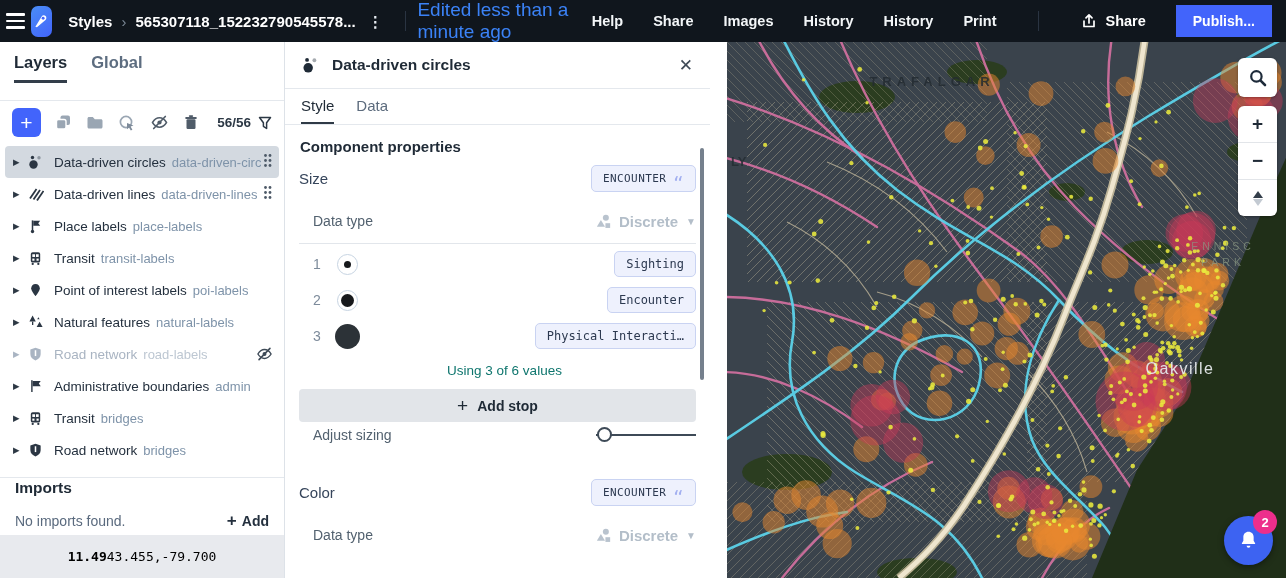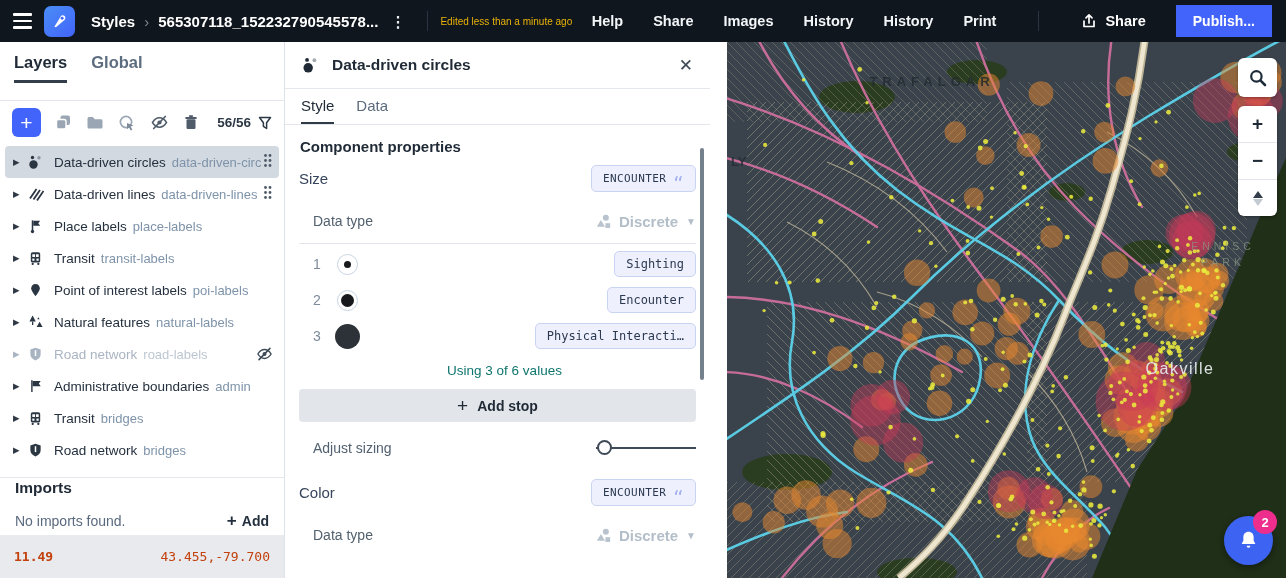--- a/index.html
+++ b/index.html
@@ -15,21 +15,21 @@
   .hamburger{width:44px;height:42px;display:flex;flex-direction:column;justify-content:center;
              align-items:center;gap:4px;cursor:pointer;}
   .hamburger span{display:block;width:19px;height:2.5px;background:#fff;border-radius:1px;}
   .logo-tile{width:31px;height:31px;border-radius:7px;background:linear-gradient(140deg,#4a8df6,#4264fb);
              display:flex;align-items:center;justify-content:center;margin-right:16px;}
   .crumb-root{font-weight:bold;font-size:15px;}
   .crumb-sep{color:#7b8896;margin:0 9px;font-size:15px;}
   .crumb-name{font-weight:bold;font-size:15px;}
   .kebab{color:#e8edf2;font-weight:bold;font-size:15px;letter-spacing:0;margin:0 10px 0 12px;line-height:1;}
   .tb-div{width:1px;height:20px;background:#2a3442;margin:0 12px;}
-  .edited{color:#eab308;font-size:10px;}
+  .edited{color:#3b82f6;font-size:19px;}
   .tb-right{margin-left:auto;display:flex;align-items:center;gap:30px;padding-right:14px;}
   .tb-item{font-size:14.5px;font-weight:bold;color:#f3f6f8;cursor:pointer;}
   .share{display:flex;align-items:center;gap:8px;font-size:14.5px;font-weight:bold;cursor:pointer;}
   .publish{background:var(--accent);color:#fff;font-weight:bold;font-size:14px;border:none;
            border-radius:0;padding:8px 17px;cursor:pointer;font-family:inherit;}
 
   
   .sidebar{position:absolute;top:42px;left:0;width:285px;bottom:0;background:#fff;
            border-right:1px solid #dde2e8;box-sizing:border-box;}
   .side-tabs{height:59px;display:flex;gap:24px;align-items:flex-end;padding:17px 14px;
@@ -57,22 +57,22 @@
   .layer-row.dim .layer-id{color:#bdc7d2;}
   .layer-row.dim .layer-icon{color:#a9b4c2;}
   .layer-row.dim .caret{color:#a9b4c2;}
   .imports{border-top:1px solid #e4e8ed;margin-top:9px;padding:1px 15px 0 15px;}
   .imports h3{margin:0 0 14px 0;font-size:15.5px;color:#1f2a36;}
   .imports-row{display:flex;align-items:center;justify-content:space-between;}
   .imports-empty{font-size:14px;color:#5a6a7e;}
   .imports-add{display:flex;align-items:center;gap:5px;font-size:14px;font-weight:bold;color:#24303e;cursor:pointer;}
   .imports-add .plus{font-size:17px;font-weight:bold;}
   .side-status{position:absolute;left:0;right:0;bottom:0;height:43px;background:#e8eaee;
-               display:flex;align-items:center;justify-content:space-between;padding:0 14px;
-               font-family:"DejaVu Sans Mono",monospace;font-size:13px;color:#c2410c;}
+               display:flex;align-items:center;justify-content:center;padding:0 14px;
+               font-family:"DejaVu Sans Mono",monospace;font-size:13px;color:#000000;}
   .side-status .zoomlvl{font-weight:bold;}
 
   
   .panel{position:absolute;top:42px;left:285px;width:425px;bottom:0;background:#fff;box-sizing:border-box;}
   .panel-header{height:47px;display:flex;align-items:center;gap:12px;padding:0 17px;
                 border-bottom:1px solid #e4e8ed;box-sizing:border-box;}
   .panel-header .ttl{font-size:15.5px;font-weight:bold;color:#1f2a36;}
   .panel-close{margin-left:auto;font-size:17px;color:#3f4a57;cursor:pointer;line-height:1;}
   .panel-tabs{height:36px;display:flex;gap:22px;align-items:flex-end;padding:0 16px;
               border-bottom:1px solid #e4e8ed;box-sizing:border-box;}
@@ -100,21 +100,21 @@
   .chip{font-family:"DejaVu Sans Mono",monospace;font-size:12px;color:#2c3950;background:#eef1fd;
         border:1px solid #c9d3f2;border-radius:5px;padding:5px 11px;white-space:nowrap;cursor:pointer;}
   .chip.caps{font-size:11px;letter-spacing:.4px;display:flex;align-items:center;gap:7px;padding:6px 11px;}
   .quote{color:#a3b0f0;font-size:20px;line-height:0;position:relative;top:5px;font-family:"DejaVu Sans",sans-serif;}
   .stop-row .chip{margin-left:auto;text-align:right;}
   .usage{font-size:13.5px;color:#0f766e;margin:9px 0 11px 14px;text-align:center;}
   .add-stop{height:33px;background:#e2e5e9;border:none;border-radius:4px;width:100%;display:flex;
             align-items:center;justify-content:center;gap:9px;font-weight:bold;font-size:14px;
             color:#1f2a36;cursor:pointer;font-family:inherit;}
   .add-stop .plus{font-size:19px;font-weight:normal;}
-  .adjust-row{display:flex;align-items:center;justify-content:space-between;height:42px;padding-left:14px;margin-top:5px;}
+  .adjust-row{display:flex;justify-content:space-between;height:42px;padding-left:14px;margin-top:5px;}
   .slider{width:100px;height:16px;position:relative;cursor:pointer;}
   .slider-track{position:absolute;left:0;right:0;top:7px;height:2px;background:#3e4a57;}
   .slider-handle{position:absolute;left:1px;top:0;width:15px;height:15px;border-radius:50%;
                  background:#fff;border:2px solid #3e4a57;box-sizing:border-box;cursor:grab;}
   .pscroll{position:absolute;top:106px;right:6px;width:4px;height:232px;background:#75808d;border-radius:2px;}
 
   
   .map{position:absolute;top:42px;left:710px;right:0;bottom:0;overflow:hidden;cursor:grab;padding-left:17px;}
   .map svg.base{display:block;}
   .map-btn{position:absolute;background:#fff;border-radius:6px;box-shadow:0 1px 3px rgba(0,0,0,.35);}

